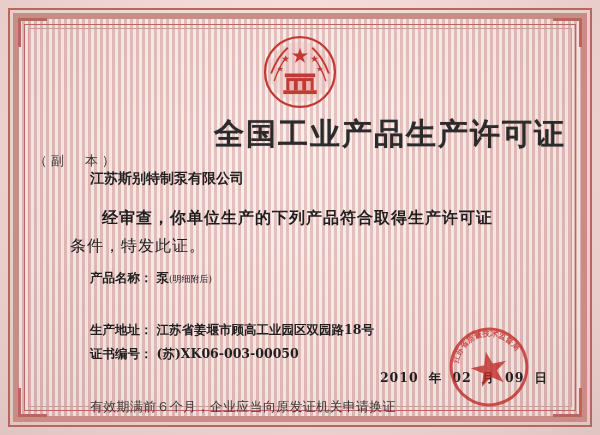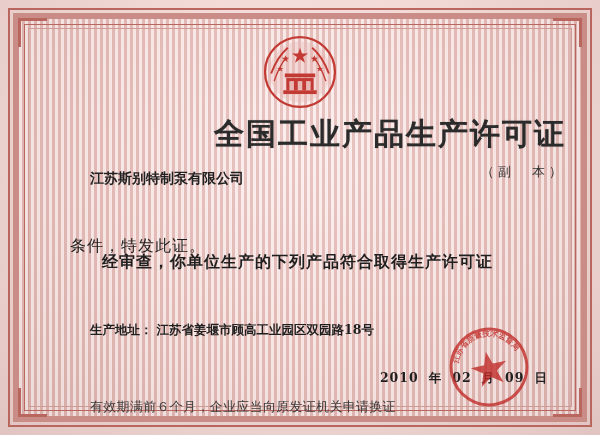--- a/index.html
+++ b/index.html
@@ -94,23 +94,23 @@
     text-align: right;
     font-family: "DejaVu Serif", serif;
     font-size: 30px;
     font-weight: bold;
     letter-spacing: 2px;
     color: #2b2b2b;
     text-shadow: 0 0 1px rgba(0,0,0,0.35);
   }
   .subtitle {
     position: absolute;
-    top: 131px;
+    top: 120px;
     left: 0; right: 0;
-    text-align: right;
+    text-align: left;
     font-family: "DejaVu Serif", serif;
     font-size: 13px;
     color: #333;
     letter-spacing: 4px;
   }
 
   .company {
     position: absolute;
     top: 138px;
     left: 56px;
@@ -123,21 +123,20 @@
   .body-line1 {
     position: absolute;
     top: 176px;
     left: 68px;
     right: 20px;
     font-family: "DejaVu Serif", serif;
     font-size: 16px;
     font-weight: bold;
     color: #1f1f1f;
     letter-spacing: 1px;
-    margin-top: 44px;
   }
   .body-line2 {
     position: absolute;
     top: 204px;
     left: 36px;
     font-family: "DejaVu Serif", serif;
     font-size: 16px;
     font-weight: normal;
     color: #1f1f1f;
     letter-spacing: 1px;
@@ -251,26 +250,32 @@
     </svg>
 
     <div class="title">全国工业产品生产许可证</div>
     <div class="subtitle">（副　本）</div>
 
     <div class="company">江苏斯别特制泵有限公司</div>
 
     <div class="body-line1">经审查，你单位生产的下列产品符合取得生产许可证</div>
     <div class="body-line2">条件，特发此证。</div>
 
+    <div class="field f-product">
+      <span class="flabel">产品名称：</span><span class="fvalue">泵</span><span class="fvalue-sm">(明细附后)</span>
+    </div>
 
 
     <div class="field f-factory">
       <span class="flabel">生产地址：</span><span class="fvalue">江苏省姜堰市顾高工业园区双园路18号</span>
     </div>
 
+    <div class="field f-certno">
+      <span class="flabel">证书编号：</span><span class="fvalue">(苏)XK06-003-00050</span>
+    </div>
 
 
     <div class="date-line">
       <span class="num">2010</span><span>年</span><span class="num">02</span><span>月</span><span class="num">09</span><span>日</span>
     </div>
 
     <div class="footnote">有效期满前６个月，企业应当向原发证机关申请换证</div>
 
     <svg class="seal" viewBox="0 0 100 100">
       <defs>

